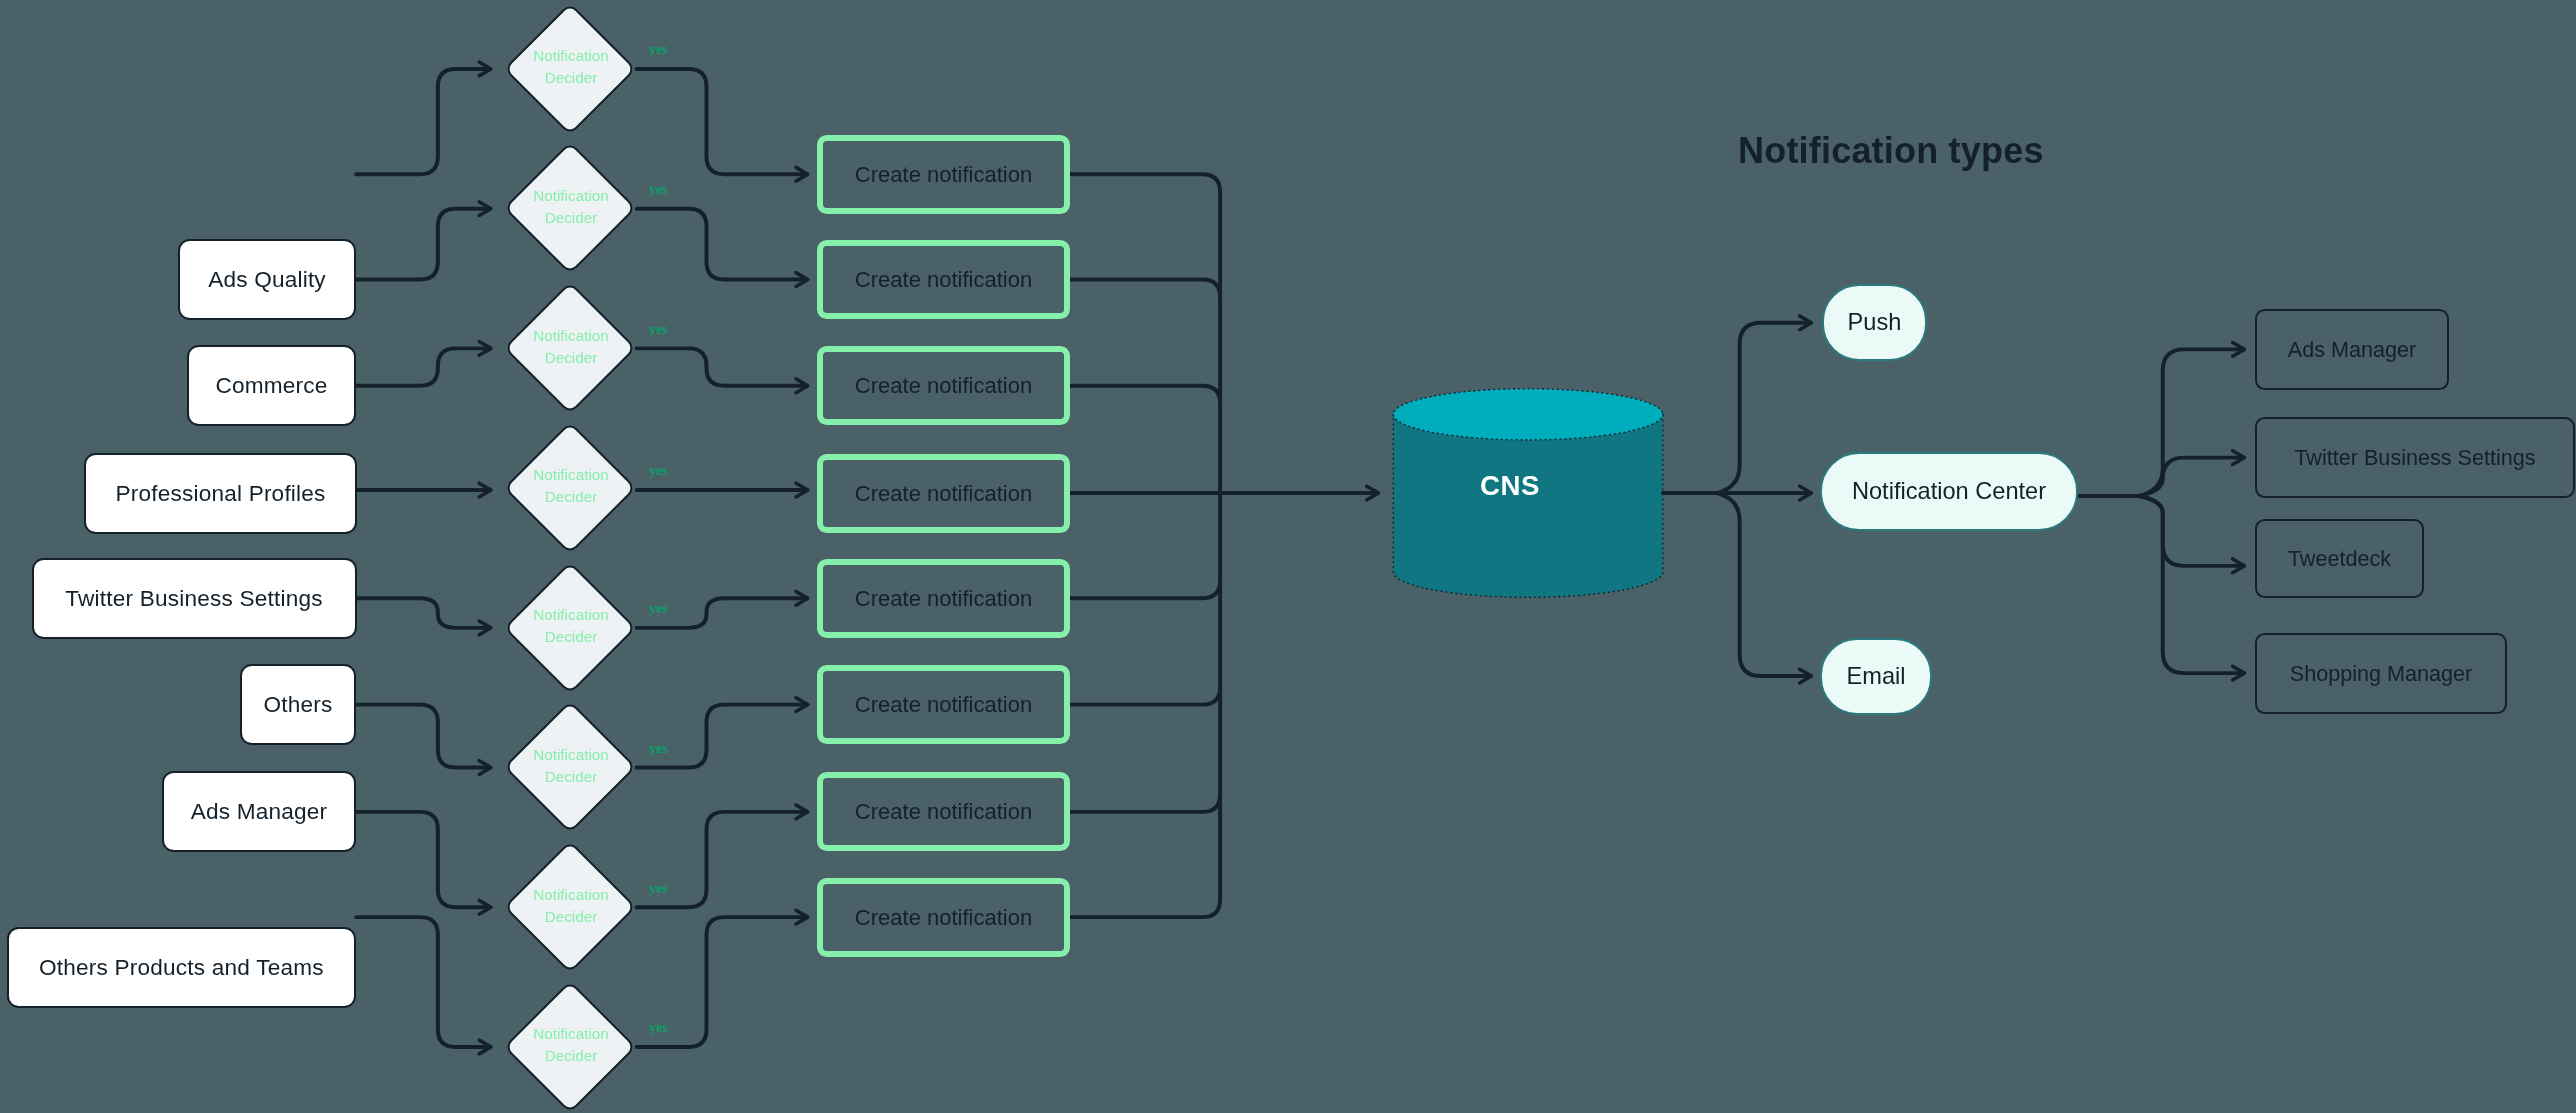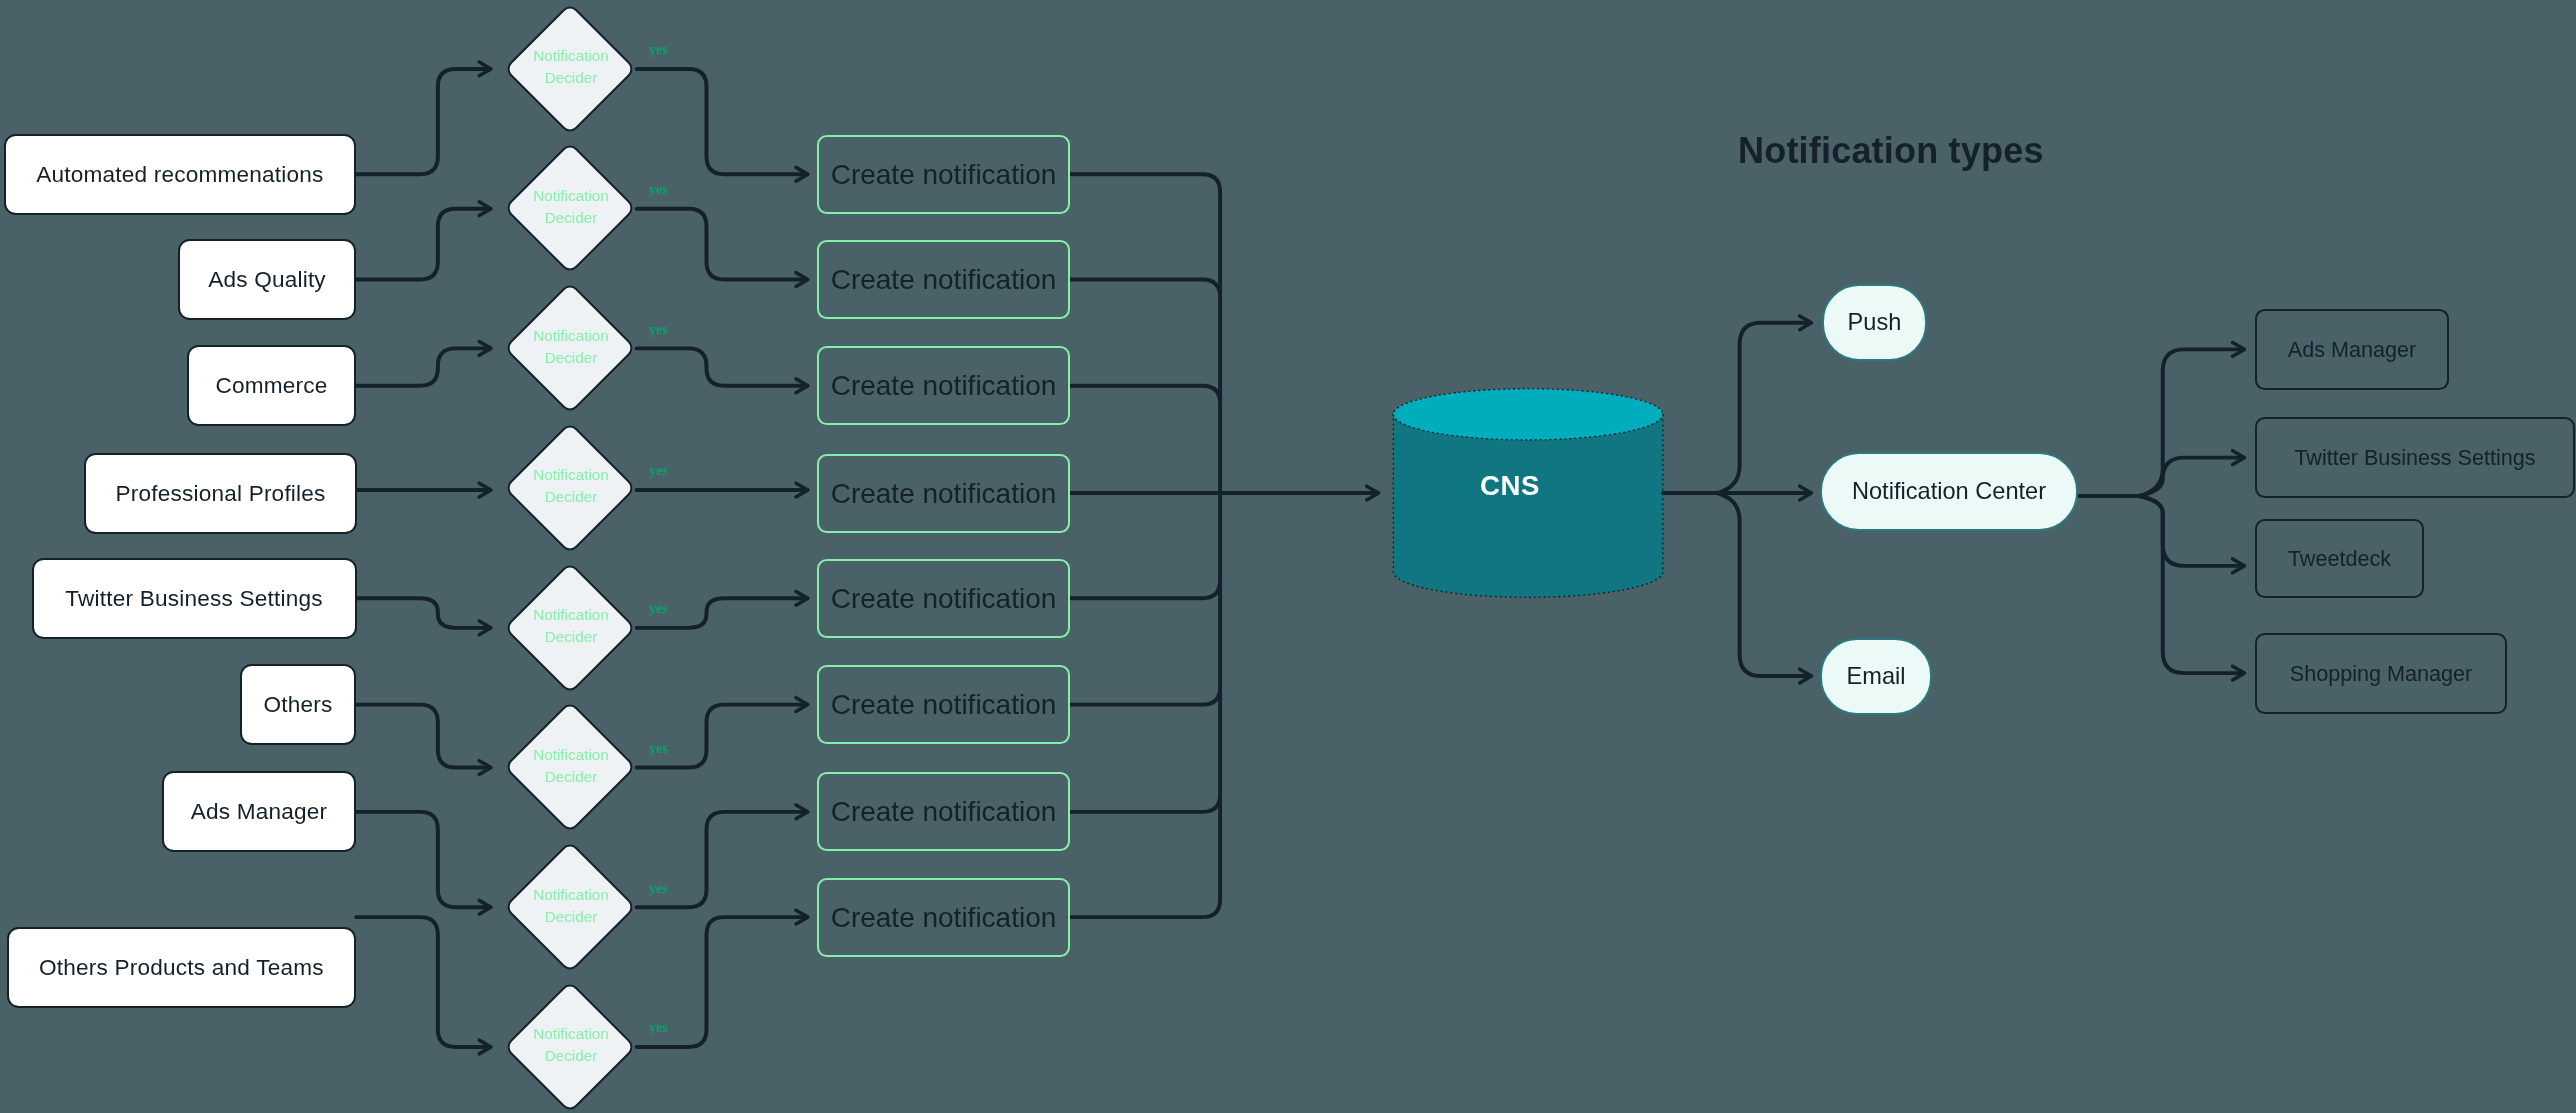--- a/index.html
+++ b/index.html
@@ -12,22 +12,22 @@
   svg.wires{position:absolute;left:0;top:0;width:2576px;height:1114px;}
   .node{
     position:absolute;display:flex;align-items:center;justify-content:center;
     box-sizing:border-box;text-align:center;
   }
   .src{
     background:#ffffff;border:2px solid #14212b;border-radius:11.8px;
     font-size:22.6px;letter-spacing:0.2px;
   }
   .create{
-    background:transparent;border:2px solid #86efac;border-radius:9.8px;
-    font-size:28px;
+    background:transparent;border:6px solid #86efac;border-radius:9.8px;
+    font-size:22px;
   }
   .dest{
     background:transparent;border:2px solid #14212b;border-radius:9.8px;
     font-size:21.6px;
   }
   .pill{
     background:#ecfaf7;border:2px solid #2a7a80;
     font-size:23.6px;
   }
   .diamond{
@@ -114,21 +114,20 @@
       <path d="M2112 504 H2174"></path>
       <path marker-end="url(#arr)" d="M2174 504 Q2198 498 2198 476 V377 Q2198 355 2220 355 H2280"></path>
       <path marker-end="url(#arr)" d="M2174 504 Q2198 499 2198 487 V487 Q2198 465 2220 465 H2280"></path>
       <path marker-end="url(#arr)" d="M2174 504 Q2198 509 2198 521 V553 Q2198 575 2220 575 H2280"></path>
       <path marker-end="url(#arr)" d="M2174 504 Q2198 509 2198 521 V662 Q2198 684 2220 684 H2280"></path>
     </g>
   </svg>
 
   <div class="title">Notification types</div>
 
-  <div class="node src" style="left:3.9px;top:134px;width:352px;height:81px;">Automated recommenations</div>
   <div class="node src" style="left:178px;top:239px;width:178px;height:81px;">Ads Quality</div>
   <div class="node src" style="left:187px;top:345px;width:169px;height:81px;">Commerce</div>
   <div class="node src" style="left:84px;top:453px;width:273px;height:81px;">Professional Profiles</div>
   <div class="node src" style="left:31.5px;top:558px;width:325px;height:81px;">Twitter Business Settings</div>
   <div class="node src" style="left:240px;top:664px;width:116px;height:81px;">Others</div>
   <div class="node src" style="left:162px;top:771px;width:194px;height:81px;">Ads Manager</div>
   <div class="node src" style="left:6.9px;top:927px;width:349px;height:81px;">Others Products and Teams</div>
 
   <div class="diamond" style="left:523px;top:21.6px;"></div>
   <div class="diamond" style="left:523px;top:161px;"></div>

